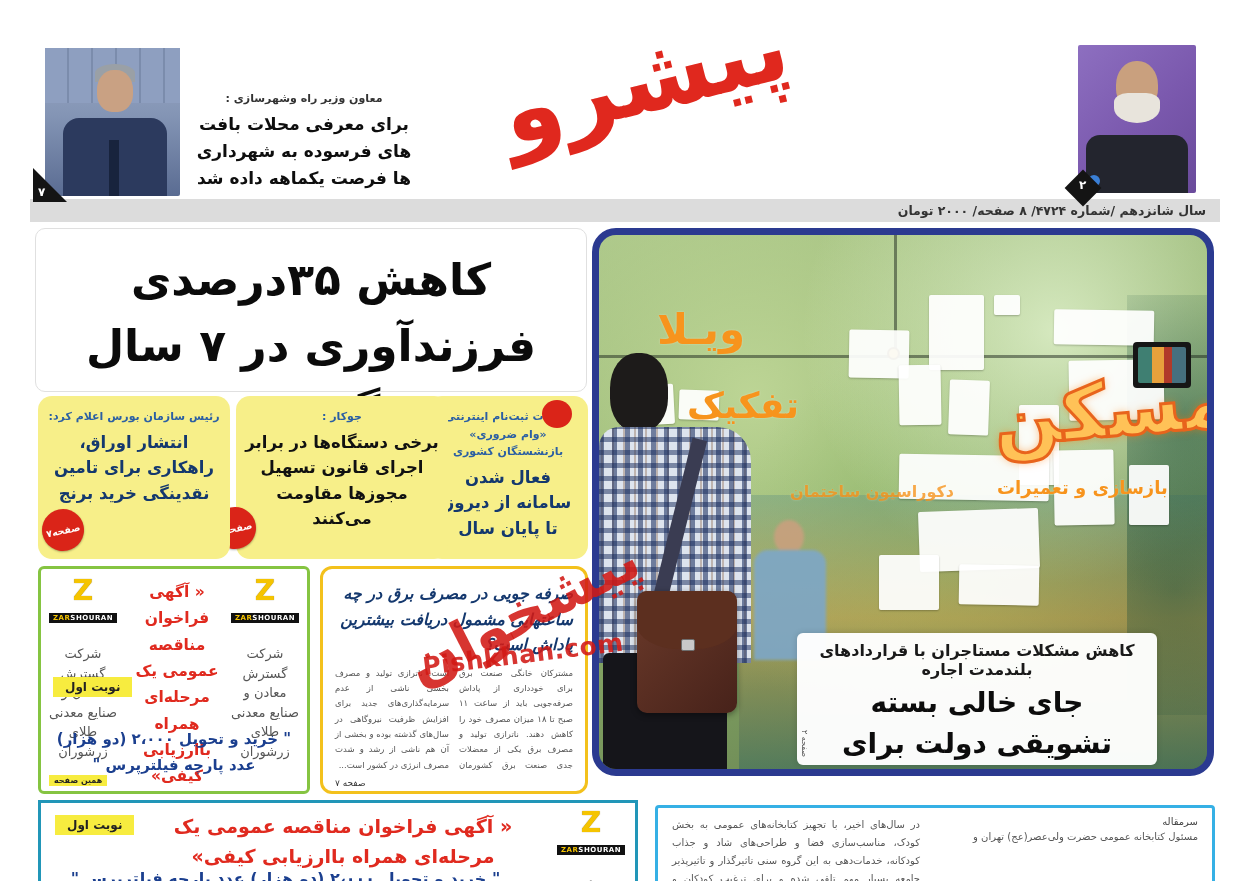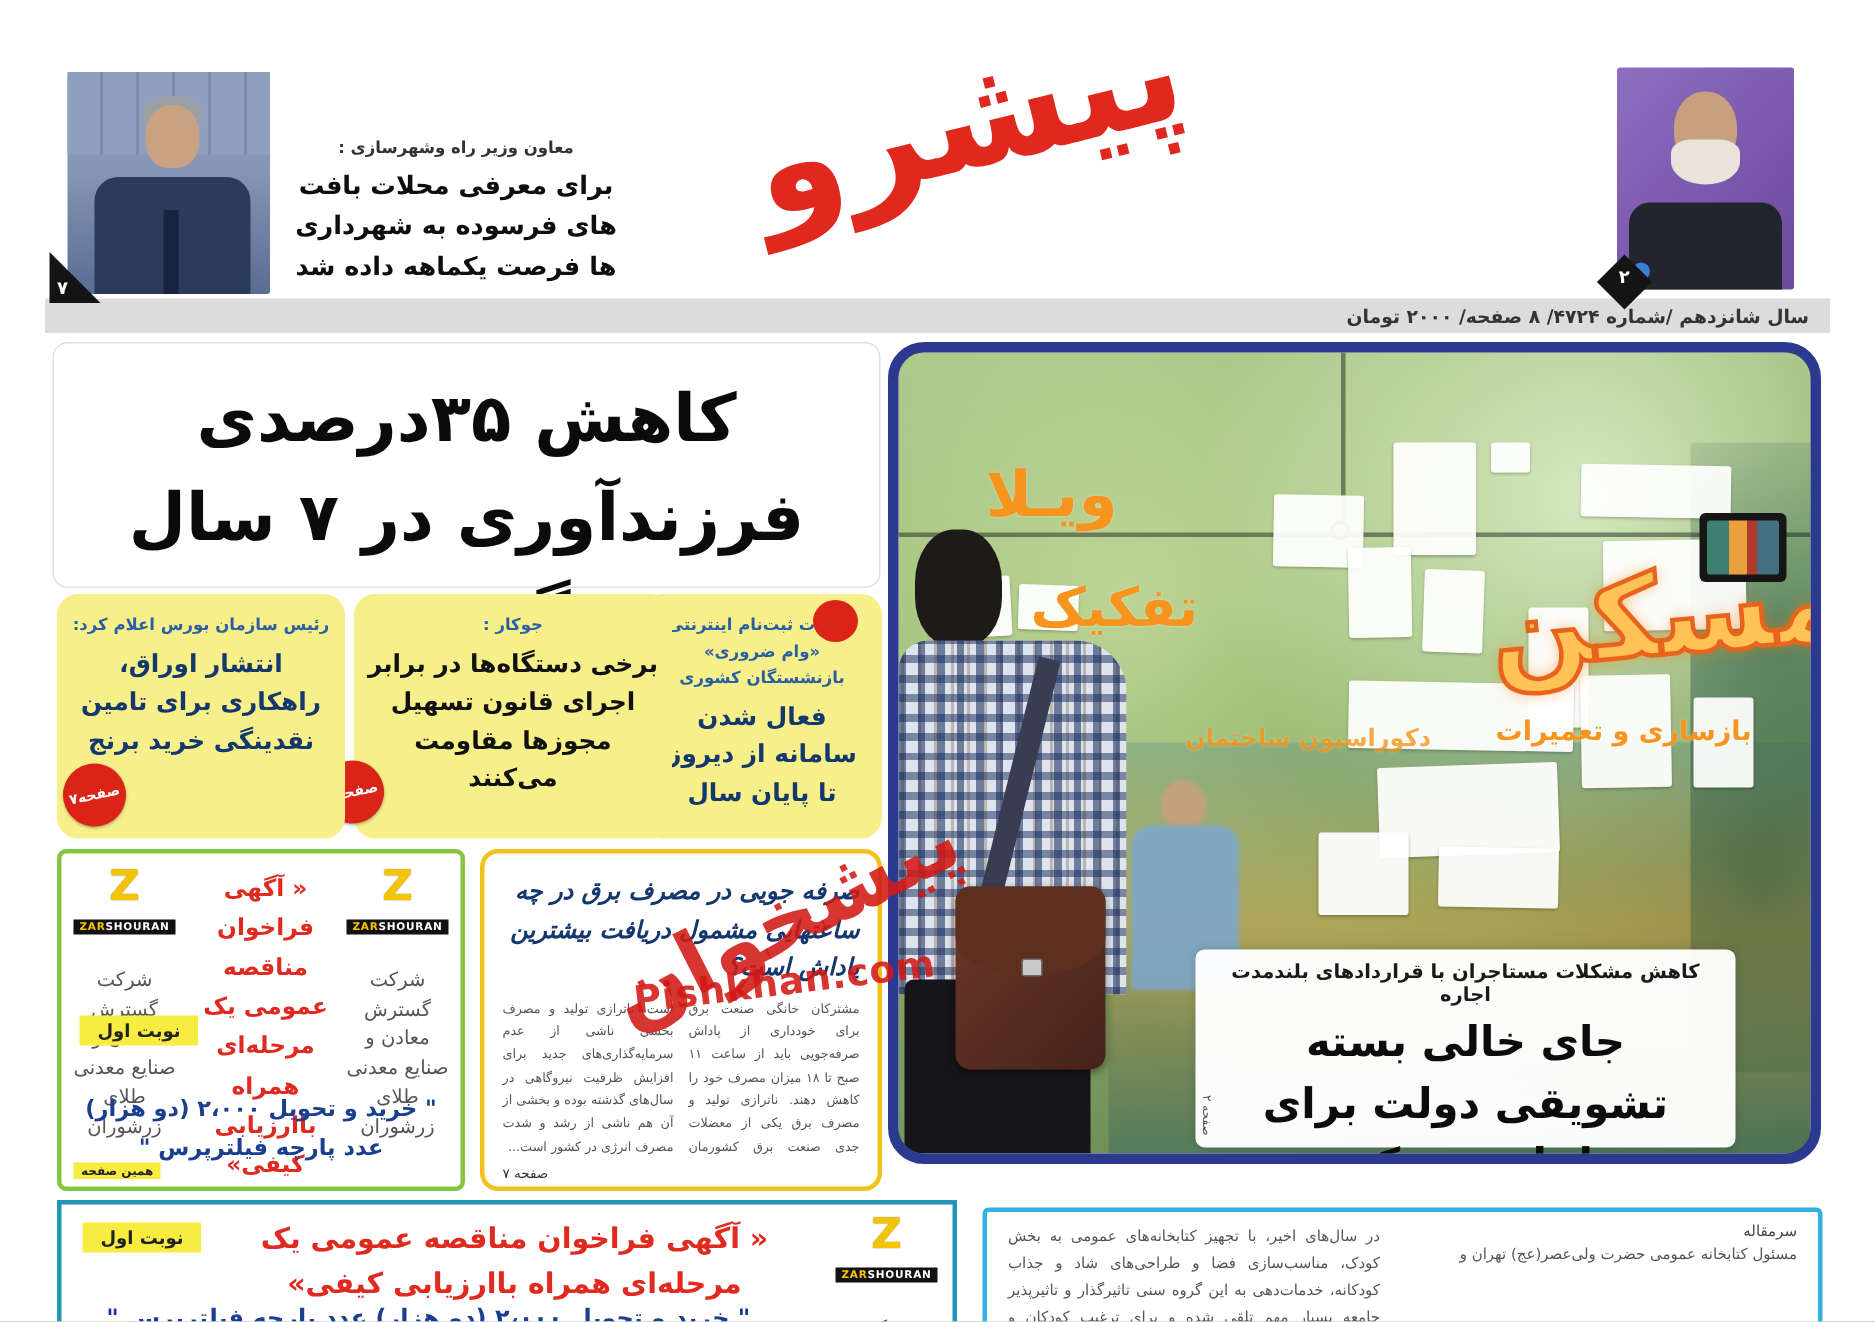--- a/index.html
+++ b/index.html
@@ -116,21 +116,21 @@
       repeating-linear-gradient(90deg,rgba(20,40,90,.55) 0 5px,transparent 5px 13px),
       repeating-linear-gradient(0deg,rgba(20,40,90,.5) 0 5px,transparent 5px 13px),
       repeating-linear-gradient(90deg,rgba(120,70,30,.3) 2px 4px,transparent 4px 13px),
       #dde4ee;}
   .man-strap{position:absolute;left:74px;top:84px;width:15px;height:160px;background:#3a3c52;transform:rotate(14deg);}
   .man-pants{position:absolute;left:4px;top:300px;width:124px;height:116px;background:#15151a;border-radius:6px 6px 0 0;}
   .briefcase{position:absolute;left:38px;top:238px;width:100px;height:122px;background:linear-gradient(135deg,#6b3a2a,#47221a);border-radius:10px;box-shadow:0 2px 6px rgba(0,0,0,.4);}
   .bc-flap{position:absolute;left:0;top:0;width:100%;height:58px;background:#5c2f1f;border-radius:10px 10px 42% 42%;}
   .bc-clasp{position:absolute;left:44px;top:48px;width:14px;height:12px;background:#c9c9c9;border:1px solid #6e6e6e;border-radius:2px;}
   .caption{position:absolute;left:198px;top:398px;width:360px;height:132px;background:rgba(255,255,255,.97);border-radius:6px;padding:8px 14px 6px;text-align:center;box-shadow:0 0 6px rgba(0,0,0,.15);}
-  .cap-kicker{font-size:13px;font-weight:bold;color:#1a1a1a;}
+  .cap-kicker{font-size:16px;font-weight:bold;color:#1a1a1a;}
   .cap-head{margin-top:4px;font-size:28px;font-weight:800;color:#0c0c0c;line-height:1.45;}
   .cap-page{position:absolute;left:3px;bottom:8px;writing-mode:vertical-rl;font-size:8px;color:#555;}
 
   
   .bad{left:38px;top:800px;width:600px;height:100px;border:3px solid var(--teal);background:#fff;}
   .bad .turn{left:14px;top:12px;}
   .bad-title{position:absolute;top:8px;right:110px;left:120px;text-align:center;font-size:19px;font-weight:800;color:var(--ad-red);line-height:1.6;}
   .bad .logo{position:absolute;right:6px;top:6px;}
   .bad-blue{position:absolute;top:66px;left:10px;right:115px;text-align:center;font-size:16px;font-weight:800;color:var(--ad-blue);}
 

